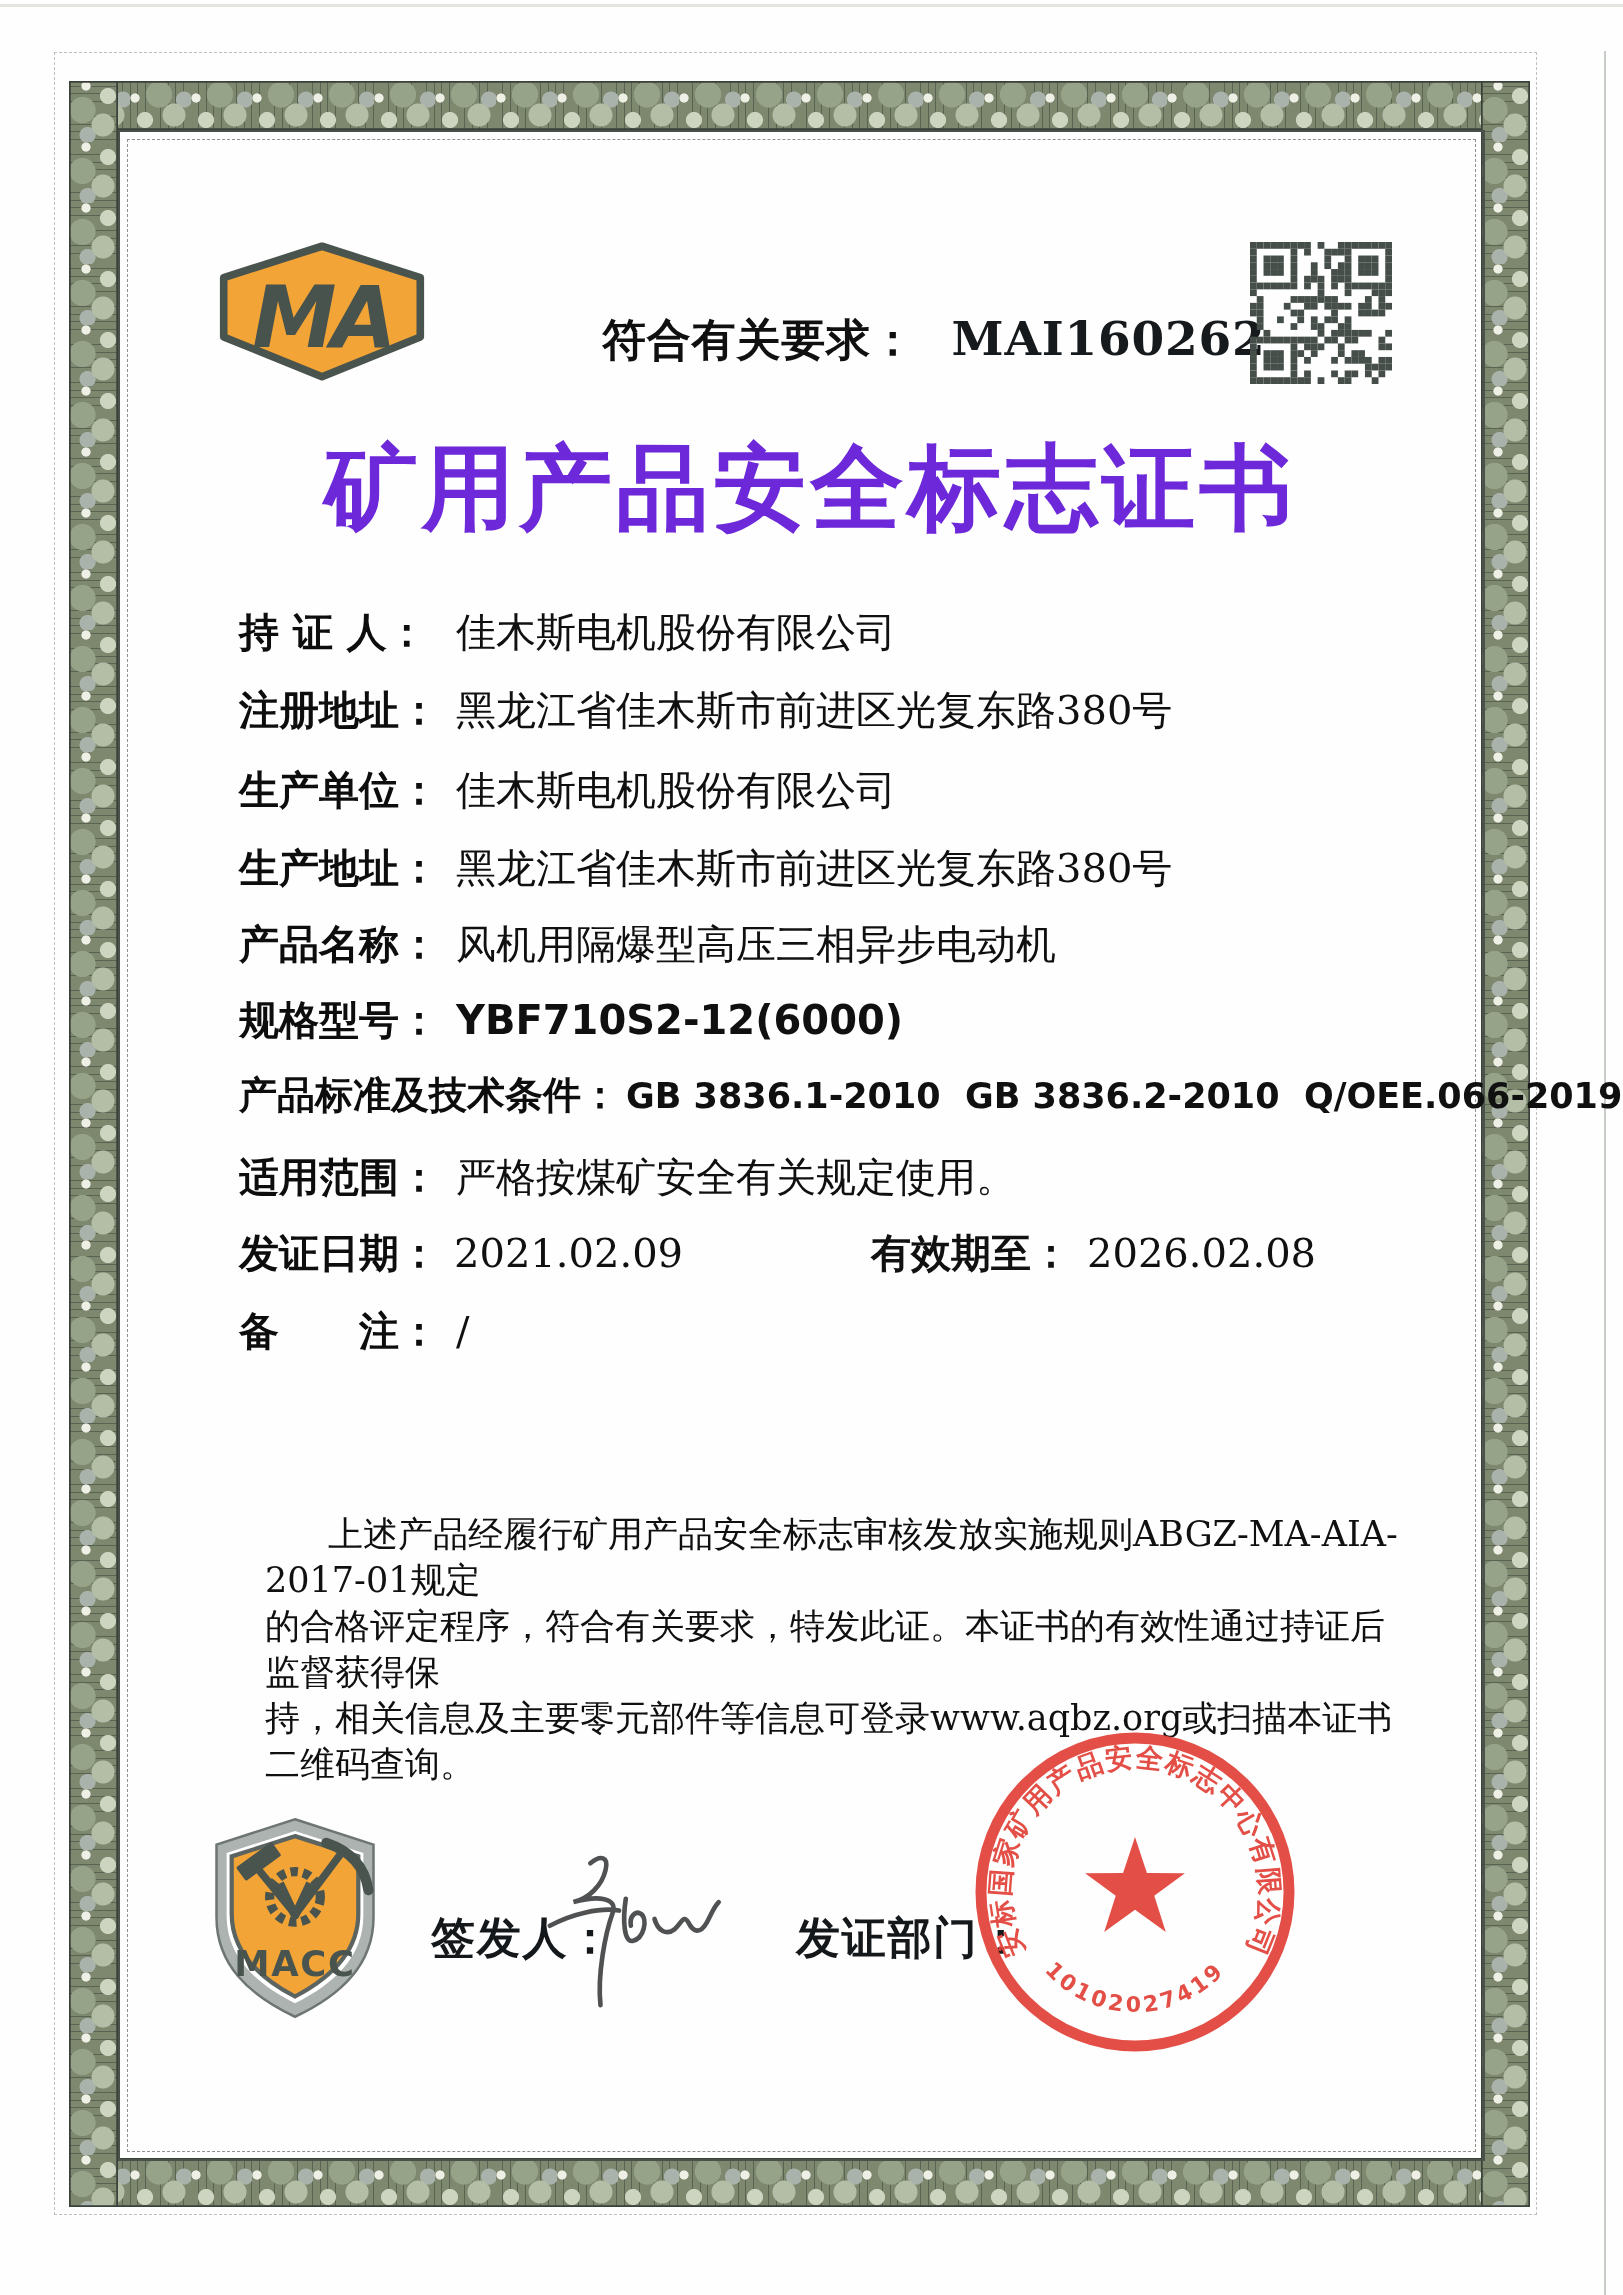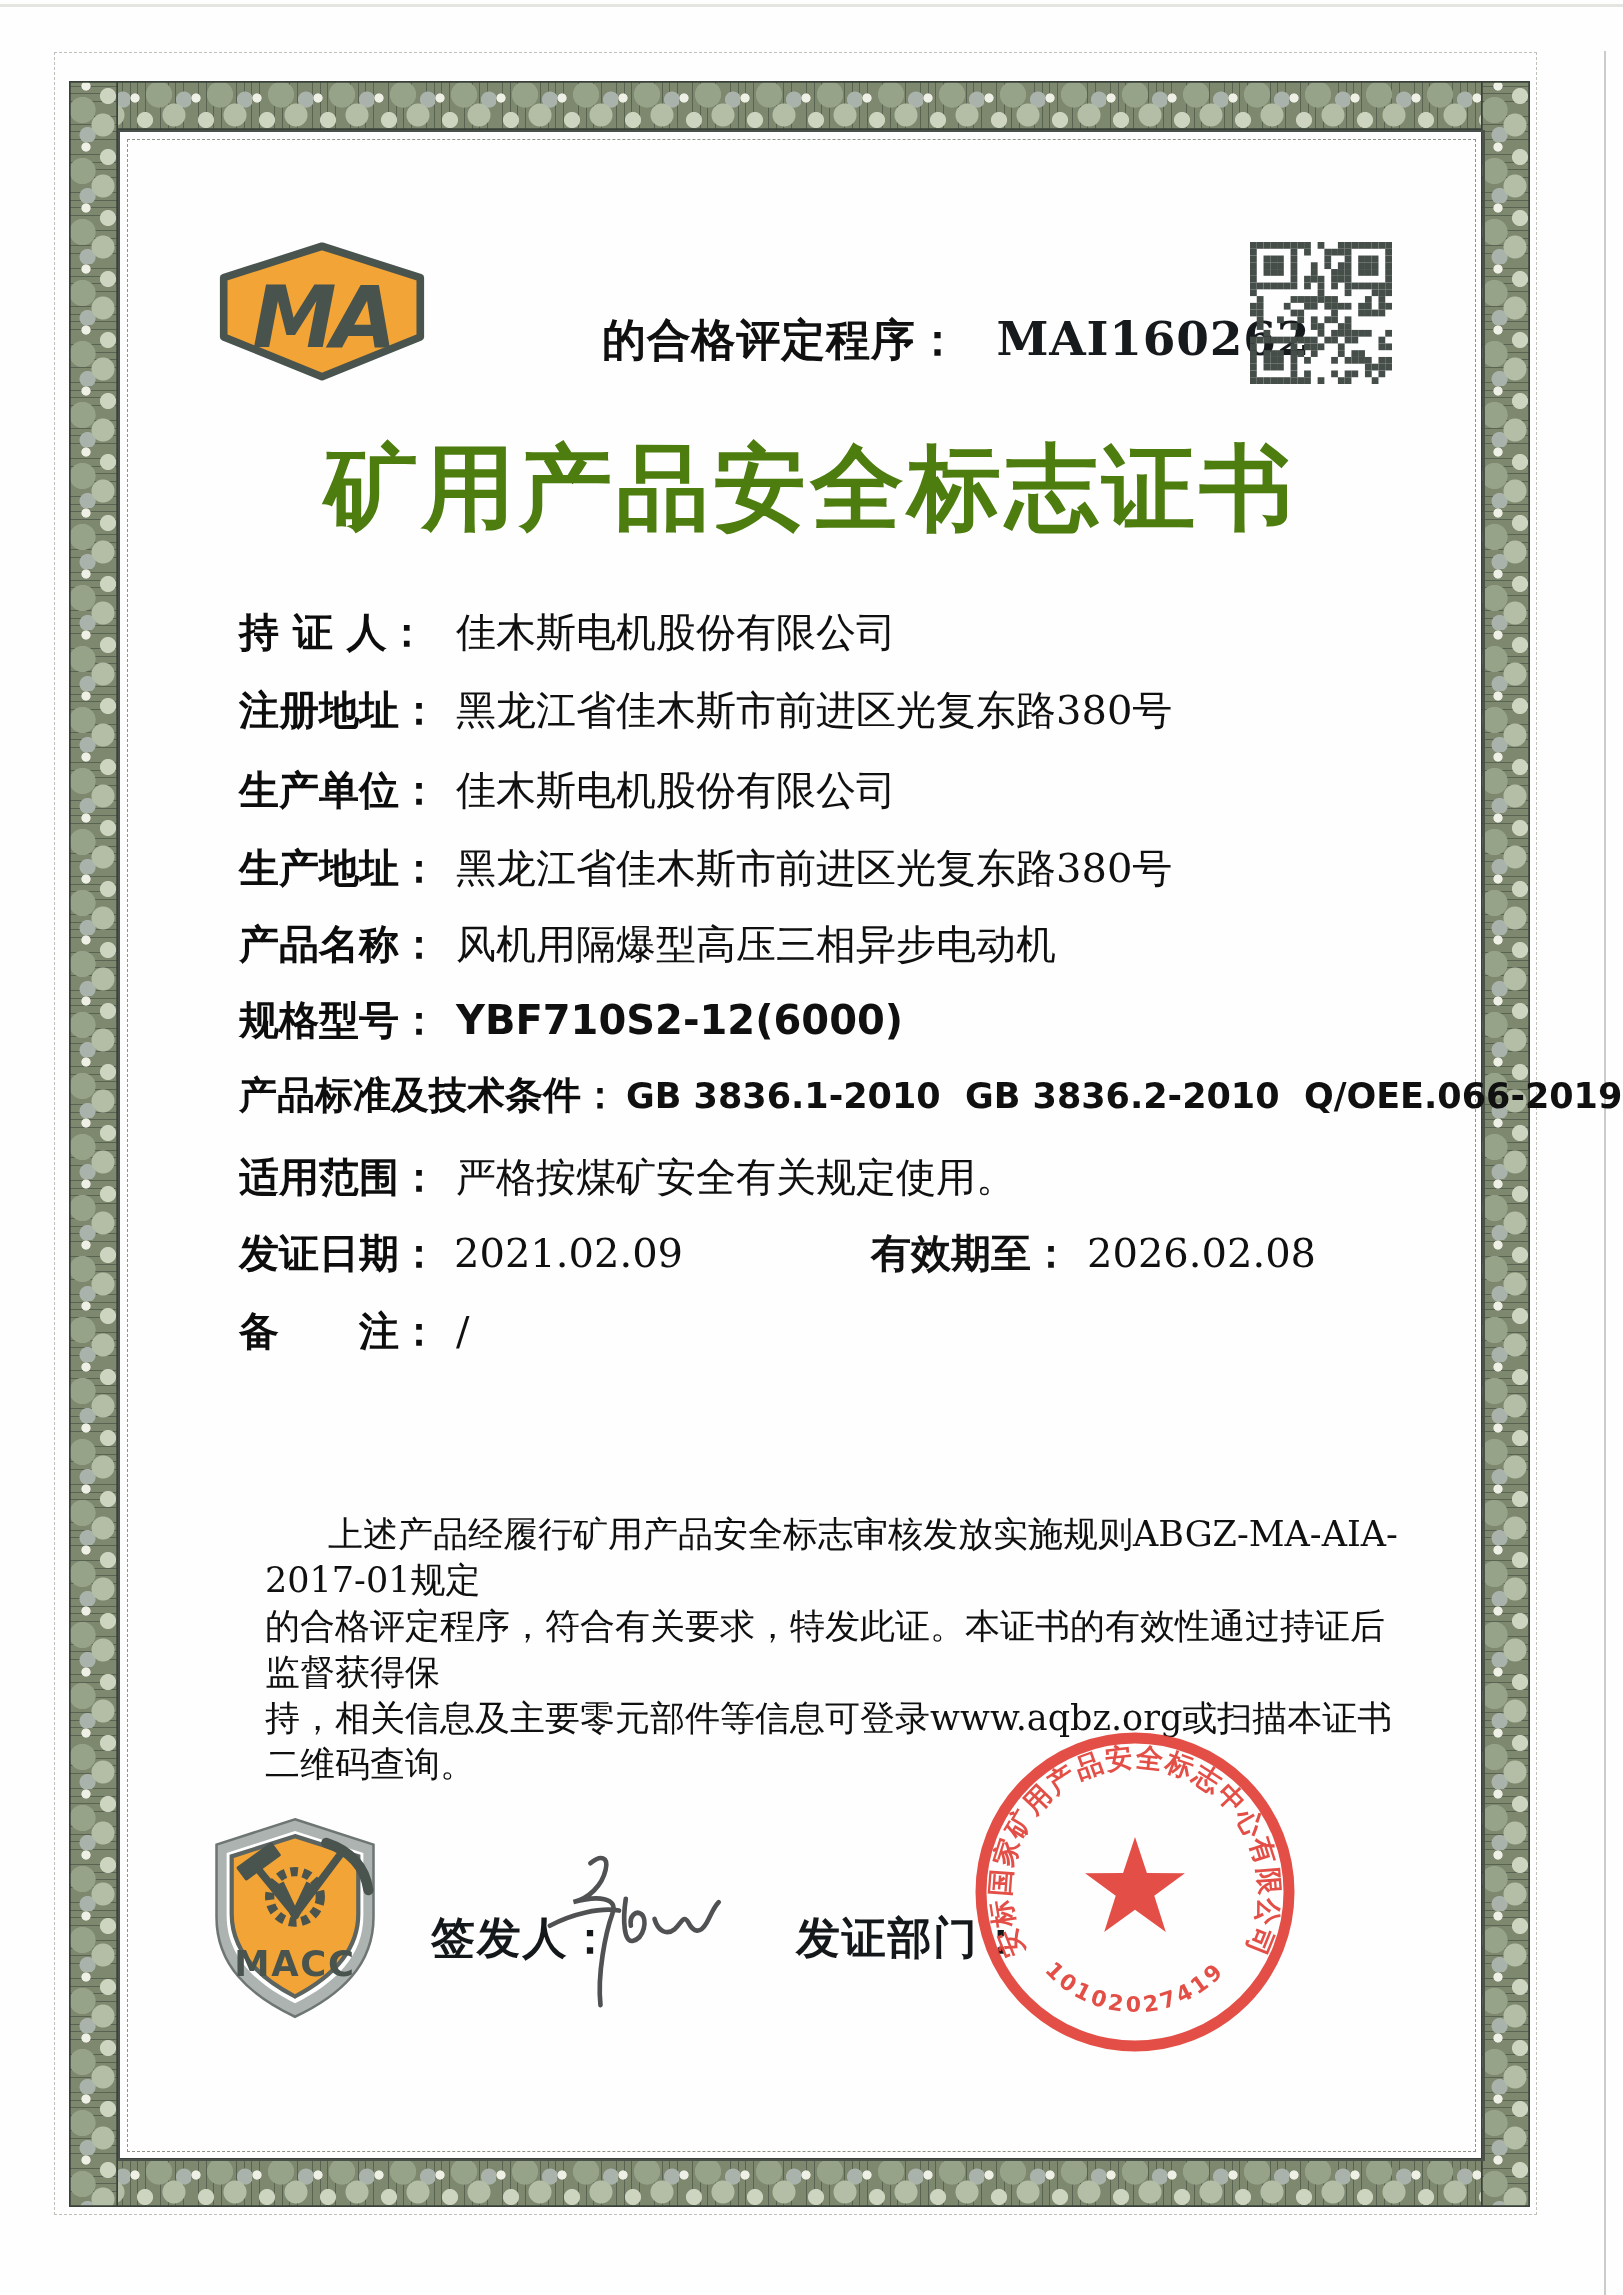--- a/index.html
+++ b/index.html
@@ -40,21 +40,21 @@
          border:0.8px dashed #8d948a;}
   
   .ma-logo{position:absolute;left:211px;top:242px;width:222px;height:139px;}
   .mark-row{position:absolute;left:602px;top:311px;display:flex;align-items:baseline;}
   .mark-label{font-size:44px;font-weight:700;letter-spacing:0.8px;color:#101010;white-space:pre;}
   .mark-number{font-family:"DejaVu Serif","Liberation Serif",serif;font-size:47px;
                font-weight:600;margin-left:36px;letter-spacing:0.8px;color:#161a1d;}
   .qr{position:absolute;left:1250px;top:242px;width:142px;height:142px;}
   .title{position:absolute;left:135px;top:433px;width:1351px;text-align:center;
          font-family:"DejaVu Serif","Liberation Serif",serif;font-weight:700;
-         font-size:93px;letter-spacing:4.2px;color:#4d7c0f;line-height:110px;}
+         font-size:93px;letter-spacing:4.2px;color:#6d28d9;line-height:110px;}
   
   .row{position:absolute;left:239px;height:54px;display:flex;align-items:baseline;font-size:40px;}
   .lab{display:inline-block;width:217px;font-weight:700;white-space:pre;color:#0d0d0d;}
   .lab-wide{width:387px;font-size:38px;}
   .val{white-space:pre;font-family:"DejaVu Serif","Liberation Serif",serif;color:#101010;}
   .val.tech{font-family:"DejaVu Sans","Liberation Sans",sans-serif;font-weight:700;}
   .val.tech-sm{font-family:"DejaVu Sans","Liberation Sans",sans-serif;font-weight:700;font-size:35px;}
   .val.date{font-family:"DejaVu Serif","Liberation Serif",serif;}
   .w-val1{display:inline-block;width:417px;}
   .w-lab2{display:inline-block;width:216px;font-weight:700;white-space:pre;}
@@ -89,21 +89,21 @@
   <div class="frame"></div>
 
   <div class="ma-logo">
     <svg viewBox="0 0 262 164" width="222" height="139">
       <polygon points="131,5 247,42 247,112 131,159 15,112 15,42" fill="#F2A437" stroke="#4A544E" stroke-width="9" stroke-linejoin="round"></polygon>
       <text x="131" y="124" text-anchor="middle" font-family="DejaVu Sans, Liberation Sans, sans-serif" font-size="100" font-weight="bold" font-style="italic" fill="#49534D" letter-spacing="-6">MA</text>
     </svg>
   </div>
 
   <div class="mark-row">
-    <span class="mark-label">的合格评定程序：</span>
+    <span class="mark-label">符合有关要求：</span>
     <span class="mark-number">MAI160262</span>
   </div>
 
   <svg id="qr" class="qr" viewBox="0 0 21 21">
       <rect x="0" y="0" width="1" height="1" fill="#454E49"></rect>
       <rect x="1" y="0" width="1" height="1" fill="#454E49"></rect>
       <rect x="2" y="0" width="1" height="1" fill="#454E49"></rect>
       <rect x="3" y="0" width="1" height="1" fill="#454E49"></rect>
       <rect x="4" y="0" width="1" height="1" fill="#454E49"></rect>
       <rect x="5" y="0" width="1" height="1" fill="#454E49"></rect>

